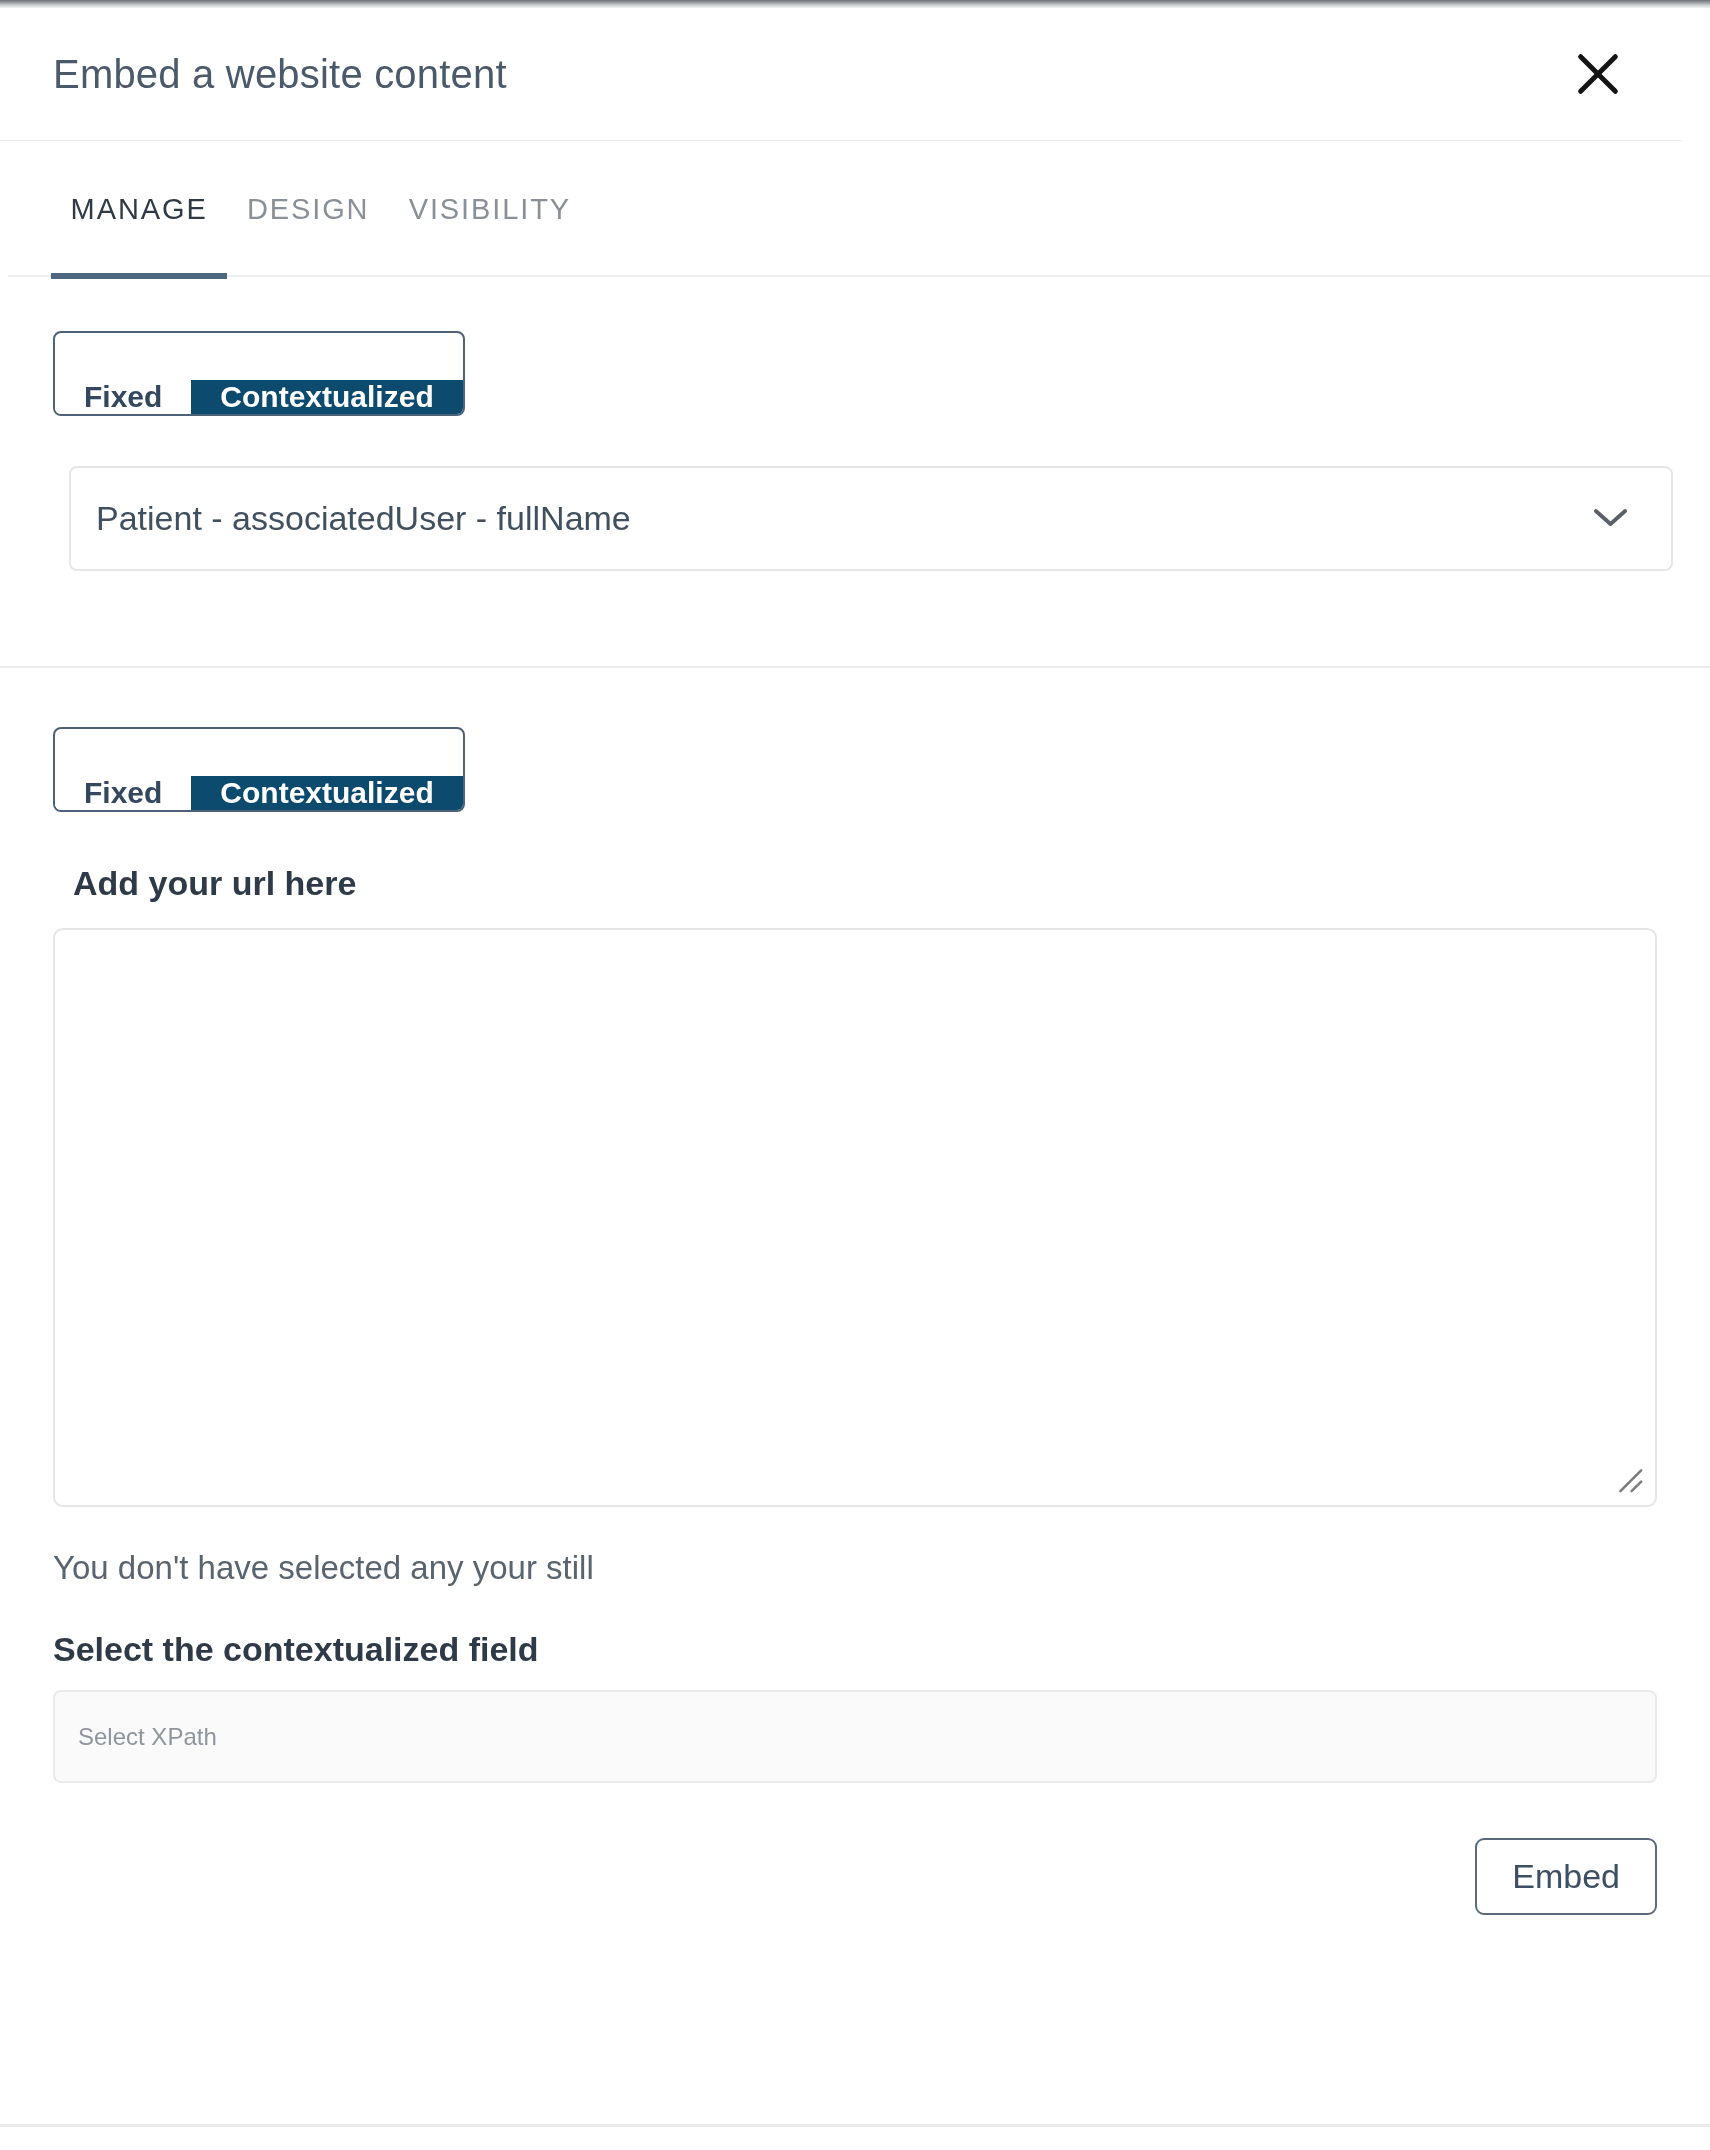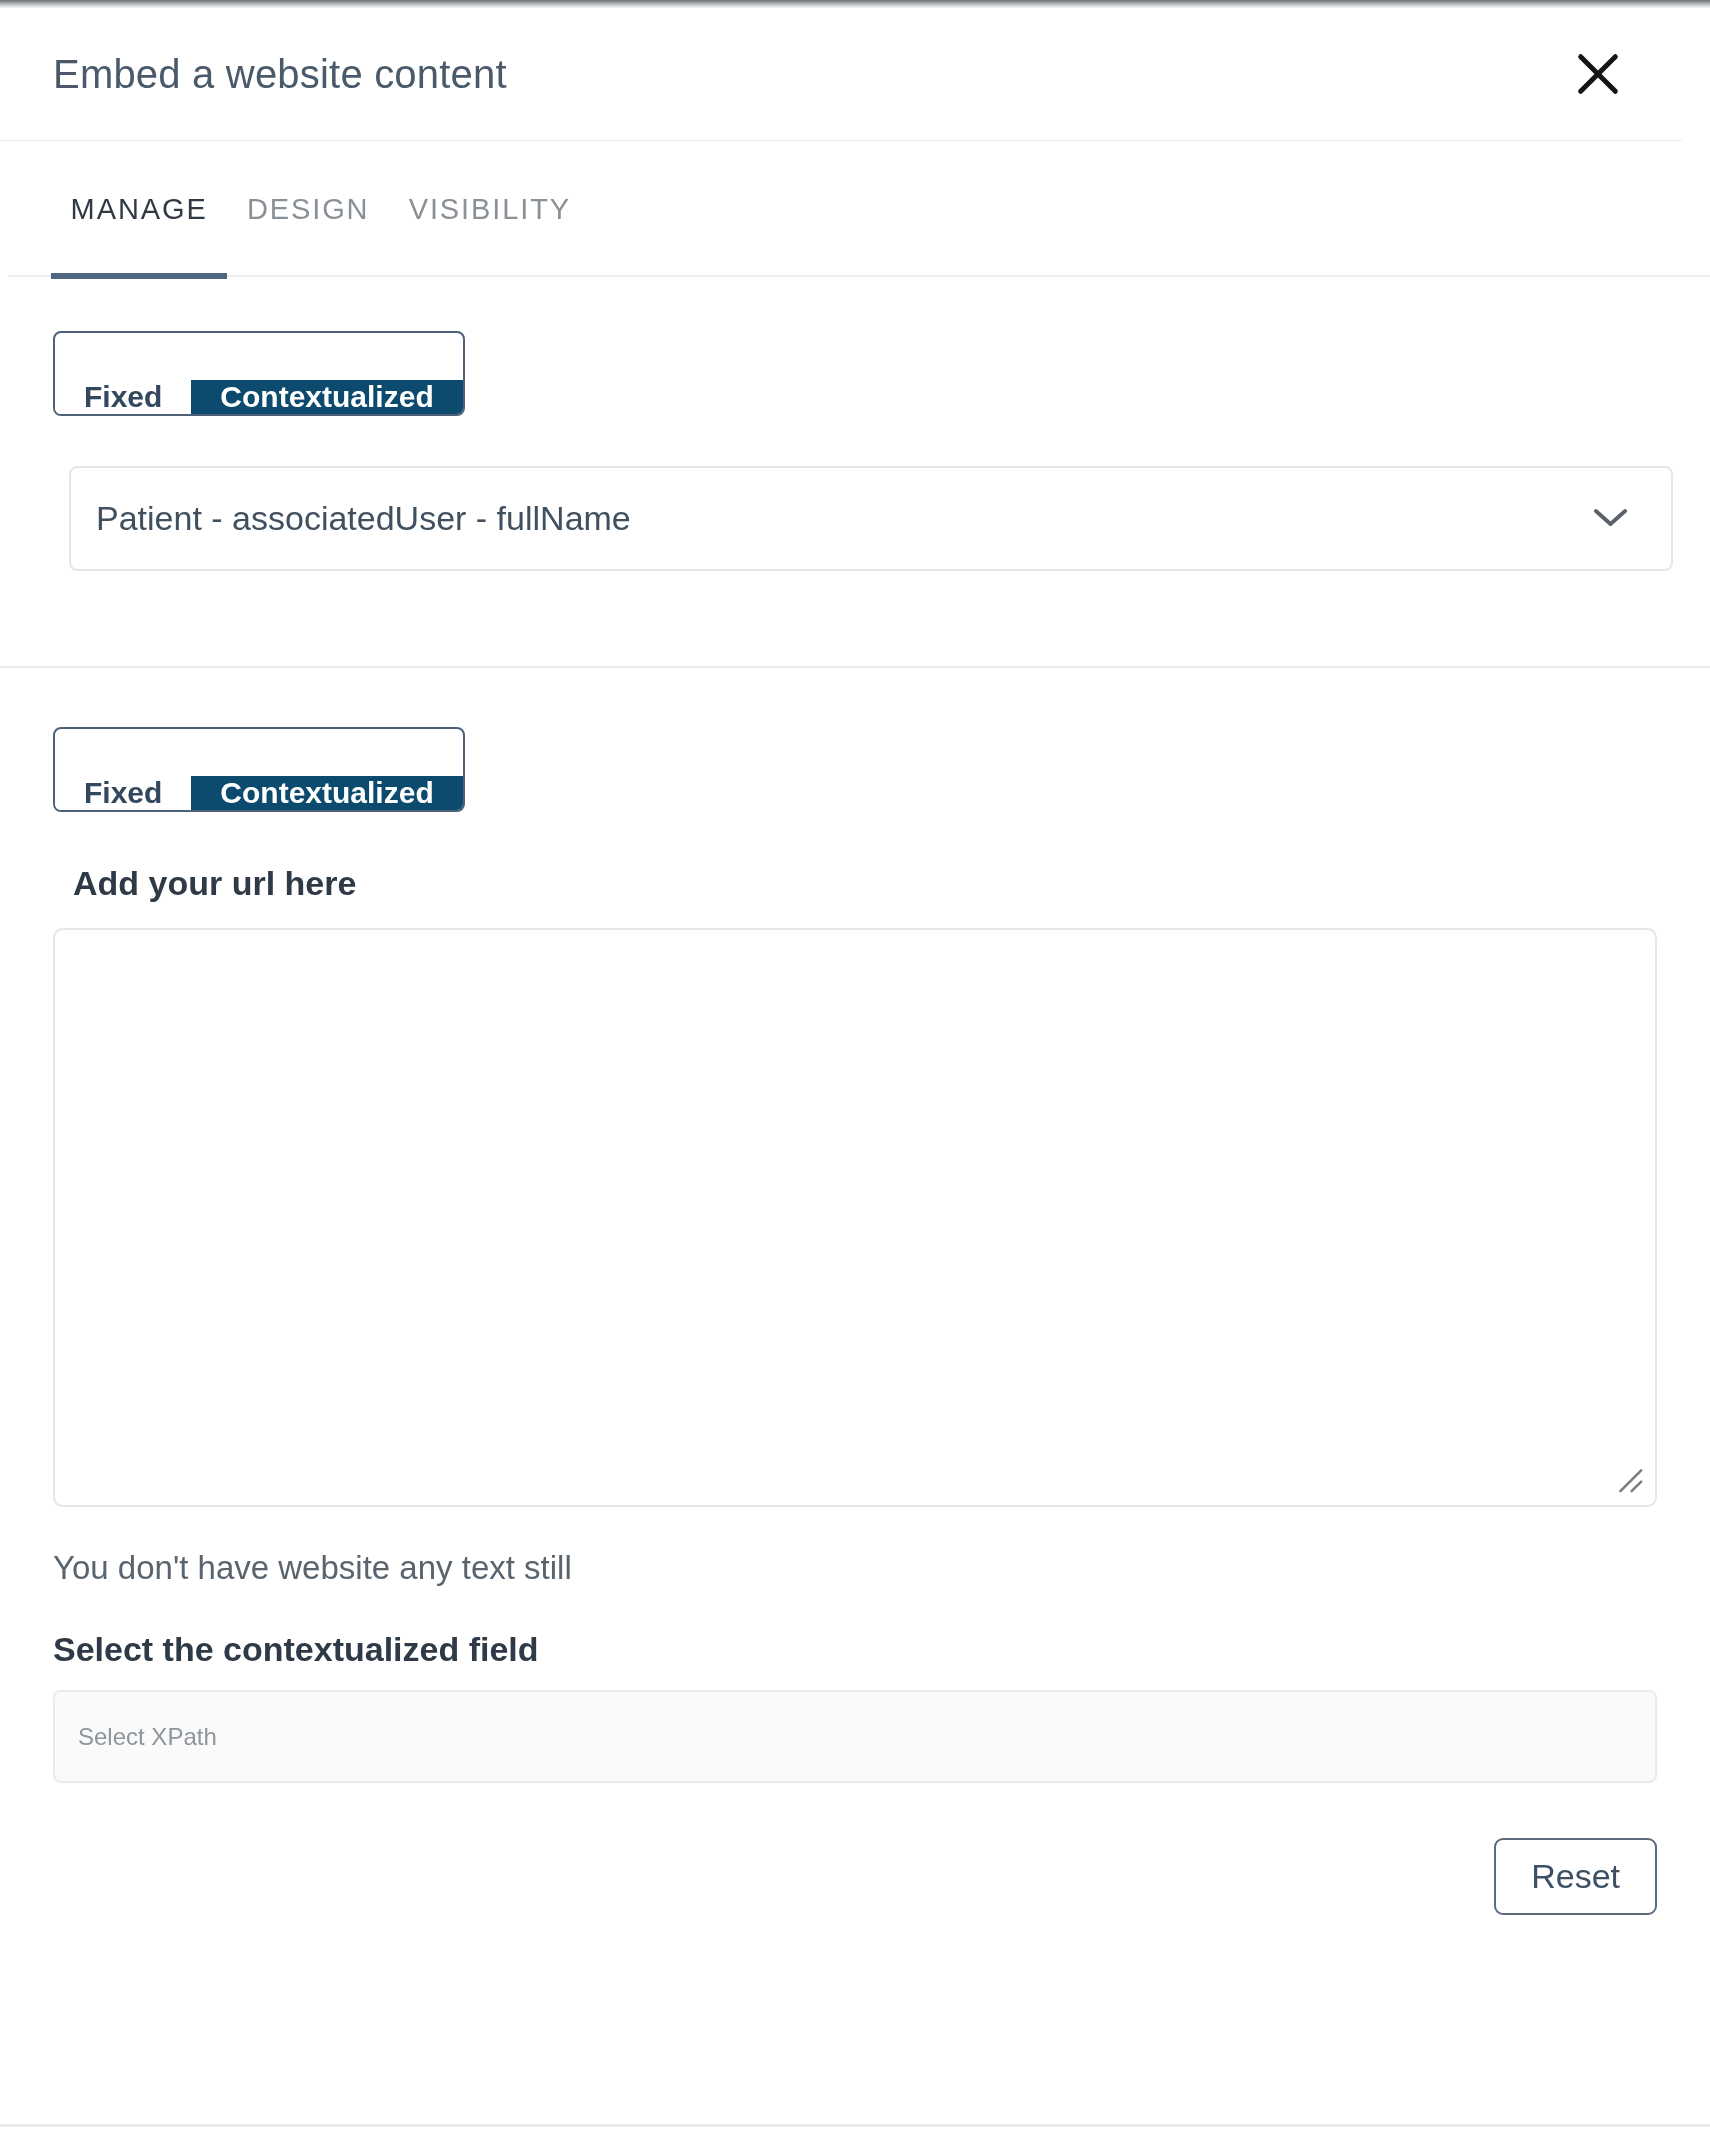--- a/index.html
+++ b/index.html
@@ -329,28 +329,28 @@
     <div class="textarea-holder">
       <textarea class="url-textarea" placeholder="" style=""></textarea>
       <span class="resize-grip">
         <svg width="32" height="32" viewBox="0 0 20 20" fill="none" stroke="#7a7d80" stroke-width="1.6" stroke-linecap="round">
           <line x1="4" y1="17" x2="17" y2="4"></line>
           <line x1="11" y1="17" x2="17" y2="11"></line>
         </svg>
       </span>
     </div>
 
-    <div class="status-text">You don't have website any text still</div>
+    <div class="status-text">You don't have selected any your still</div>
 
     <div class="xpath-label">Select the contextualized field</div>
 
     <input class="xpath-input" type="text" placeholder="Select XPath" style="">
 
     <div class="footer-row">
-      <button class="reset-button">Reset</button>
+      <button class="reset-button">Embed</button>
     </div>
 
   </div>
 
   <div class="bottom-divider"></div>
 
 </div>
 
 
 </body></html>

